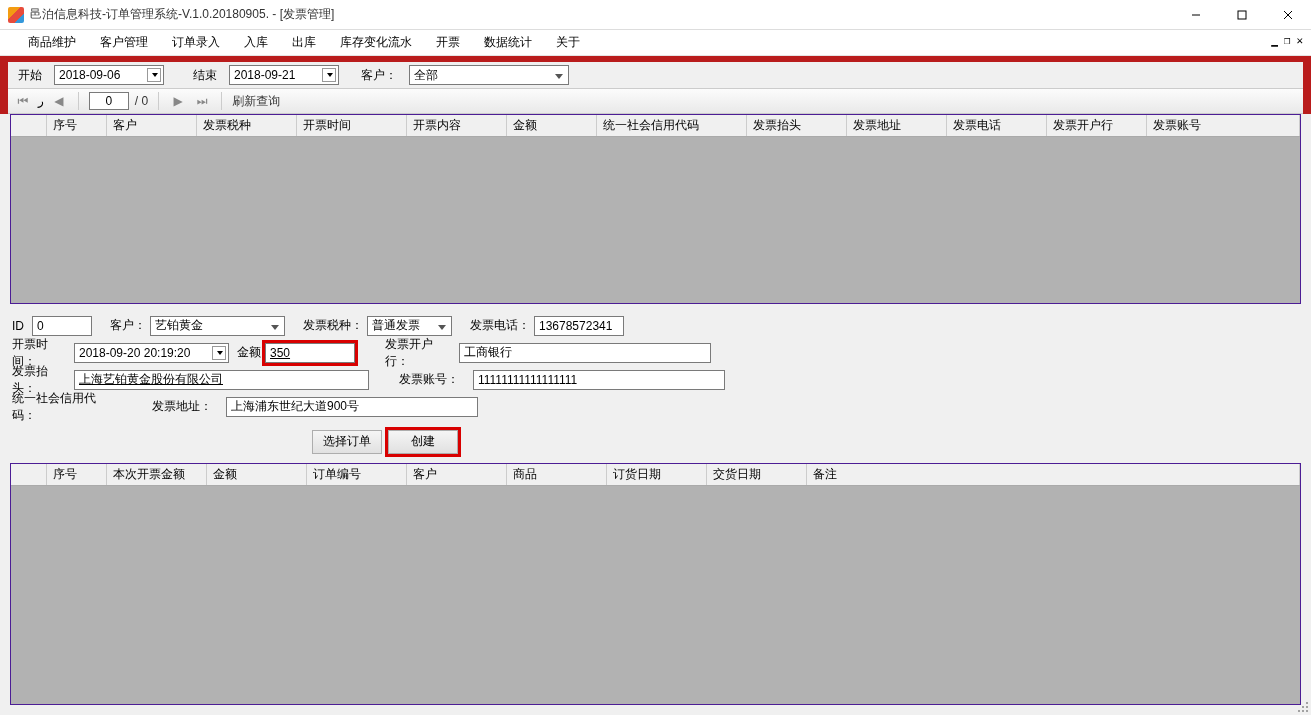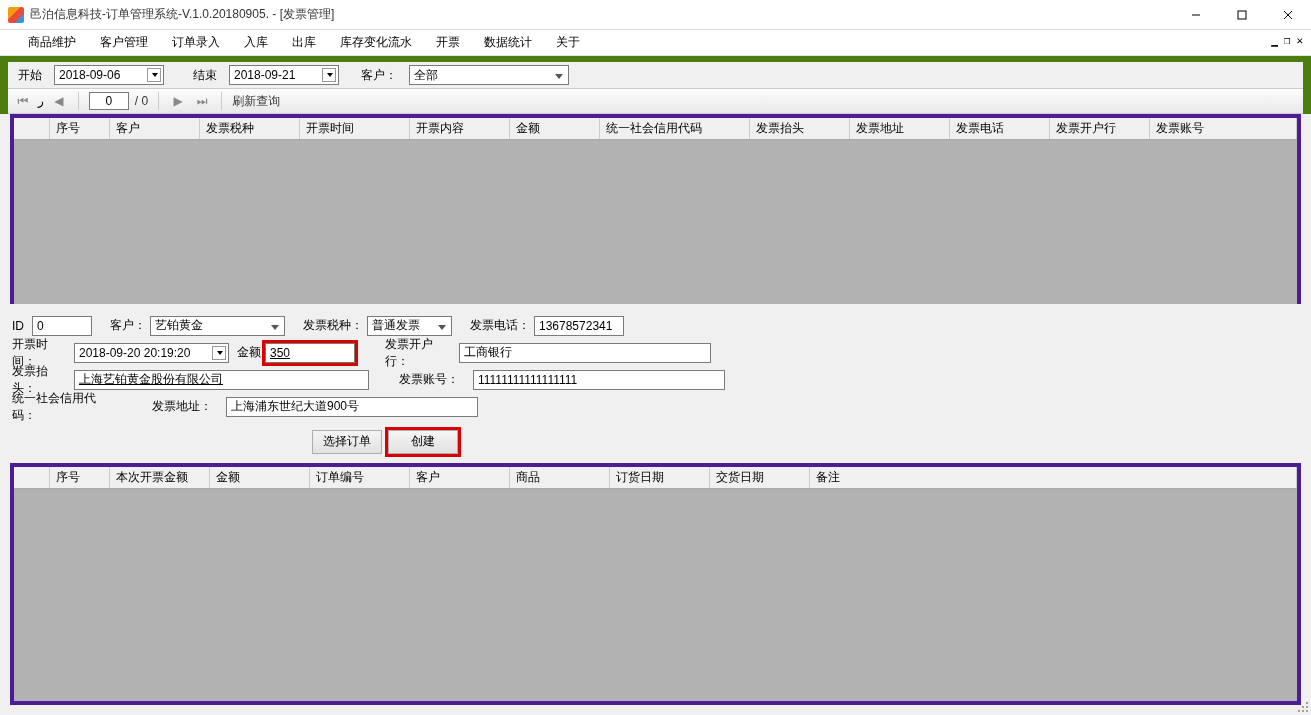--- a/index.html
+++ b/index.html
@@ -13,40 +13,40 @@
 .titlebar .wbtn { width: 46px; height: 30px; display: flex; align-items: center; justify-content: center; cursor: pointer; }
 .titlebar .wbtn svg { width: 10px; height: 10px; }
 
 
 .menubar { height: 26px; background: #fff; display: flex; align-items: center; padding: 0 16px; border-bottom: 1px solid #e5e5e5; position: relative; }
 .menubar .menu-item { padding: 6px 12px; cursor: pointer; }
 .menubar .mdi-controls { position: absolute; right: 8px; top: 4px; display: flex; gap: 6px; }
 .menubar .mdi-controls span { cursor: pointer; font-family: monospace; font-size: 11px; }
 
 
-.toolbar-area { background: #4d7c0f; padding: 6px 8px 0 8px; }
+.toolbar-area { background: #b91c1c; padding: 6px 8px 0 8px; }
 .filter-row { height: 26px; display: flex; align-items: center; gap: 8px; background: #f0f0f0; padding: 2px 6px; }
 .filter-row .lbl { color: #000; padding: 0 4px; }
 .date-picker { display: inline-flex; align-items: center; border: 1px solid #7a7a7a; background: #fff; height: 20px; padding: 0 2px 0 4px; min-width: 100px; }
 .date-picker .dp-icon { width: 14px; height: 14px; border: 1px solid #999; background: #fff; margin-left: auto; display: inline-flex; align-items: center; justify-content: center; }
 .date-picker .dp-icon::after { content: ""; border-left: 3px solid transparent; border-right: 3px solid transparent; border-top: 4px solid #000; margin-left: 2px; }
 .combo { display: inline-flex; align-items: center; border: 1px solid #7a7a7a; background: #fff; height: 20px; padding: 0 2px 0 4px; }
 .combo .caret { margin-left: auto; width: 14px; text-align: center; }
 .combo .caret::after { content: ""; display: inline-block; border-left: 4px solid transparent; border-right: 4px solid transparent; border-top: 5px solid #555; }
 
 
 .pager-row { height: 26px; display: flex; align-items: center; gap: 6px; padding: 4px 6px; border-top: 1px solid #ccc; border-bottom: 1px solid #ccc; background: linear-gradient(#fcfcfc,#e9e9e9); }
 .pager-row .nav-btn { width: 18px; height: 18px; display: flex; align-items: center; justify-content: center; color: #888; cursor: pointer; }
 .pager-row .sep { width: 1px; height: 18px; background: #ccc; margin: 0 4px; }
 .pager-row input.page-num { width: 40px; height: 18px; border: 1px solid #7a7a7a; text-align: center; }
 .pager-row .total { color: #333; }
 .pager-row .refresh { color: #333; cursor: pointer; }
 
 
-.grid { border: 4px solid #4c1d95; background: #b2b2b2; }
+.grid { border: 1px solid #4c1d95; background: #b2b2b2; }
 .grid .ghead { display: flex; background: #f0f0f0; border-bottom: 1px solid #aaa; height: 22px; align-items: center; }
 .grid .ghead .rowhdr { width: 36px; border-right: 1px solid #ccc; background: #f0f0f0; height: 100%; }
 .grid .ghead .col { border-right: 1px solid #ccc; padding: 0 6px; height: 100%; display: flex; align-items: center; background: #f0f0f0; }
 .grid-body { background: #b2b2b2; }
 
 
 .form-area { background: #f0f0f0; padding: 8px 12px; }
 .form-row { display: flex; align-items: center; height: 27px; }
 .form-row .flbl { color: #000; text-align: left; padding-right: 4px; }
 input.tx, textarea.tx { border: 1px solid #7a7a7a; background: #fff; height: 20px; padding: 1px 4px; }

